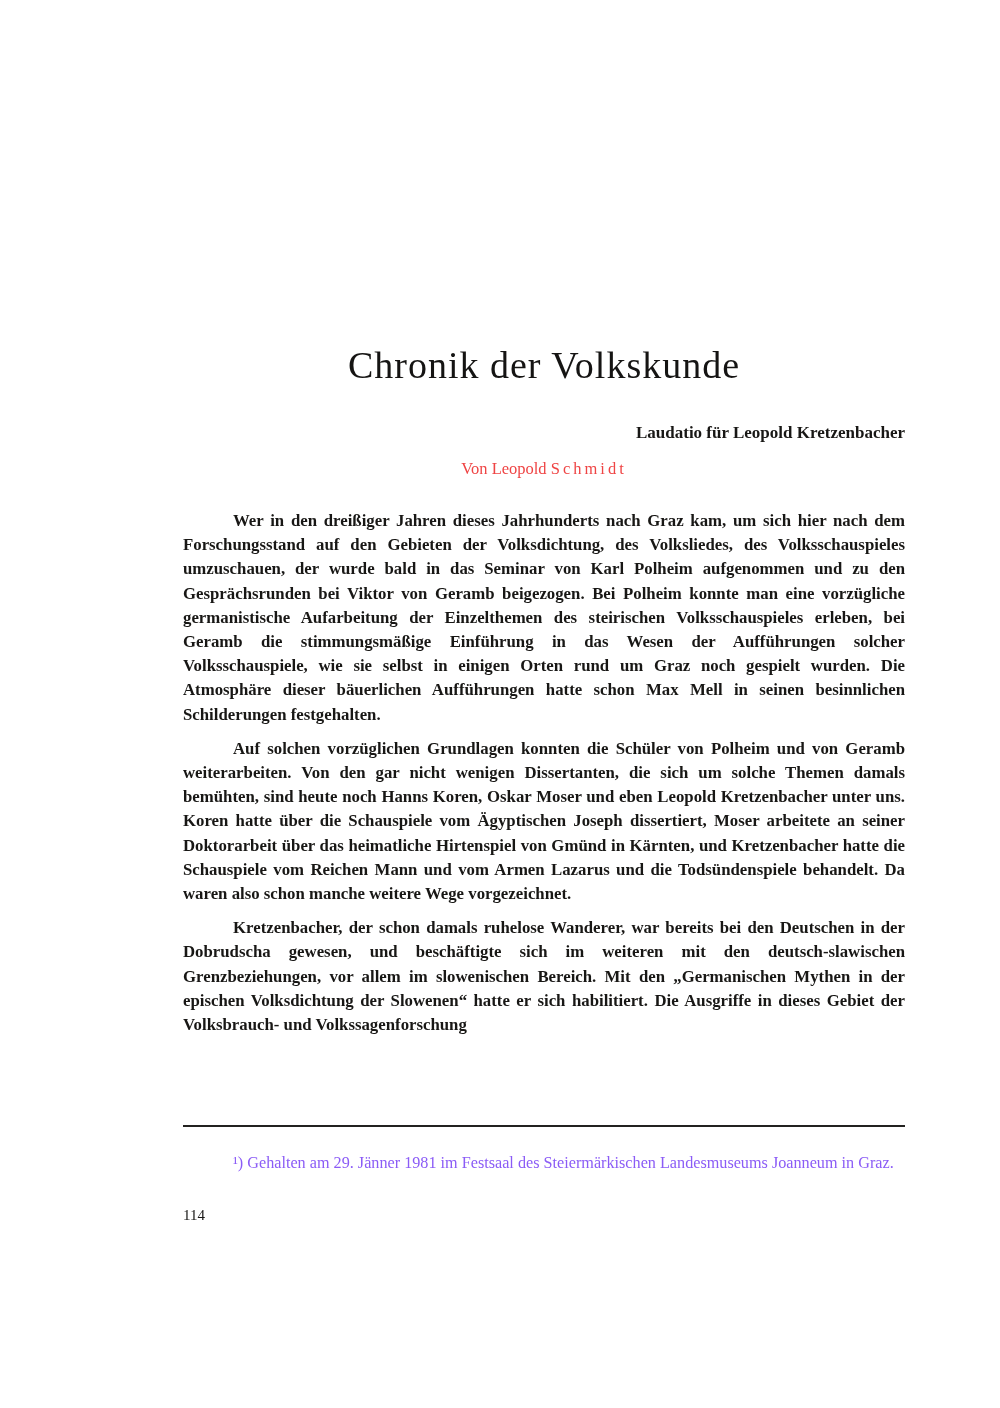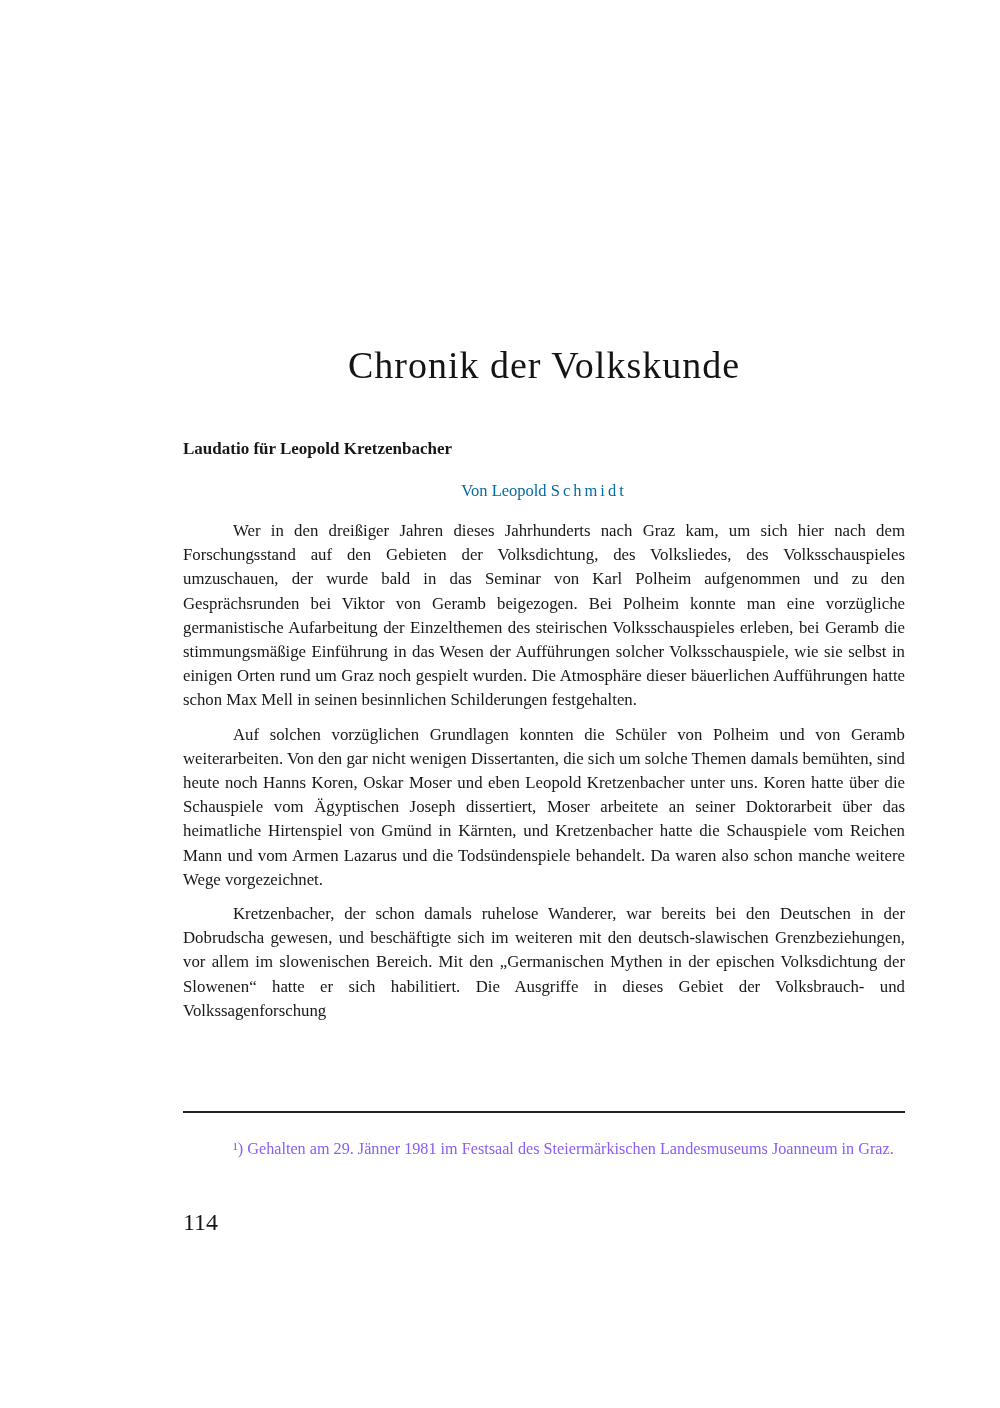--- a/index.html
+++ b/index.html
@@ -24,45 +24,46 @@
   }
   .doc-title {
     margin-top: 343px;
     text-align: center;
     font-size: 38px;
     font-weight: 400;
     letter-spacing: 1px;
     color: #151413;
   }
   .heading-bold {
-    margin-top: 52px;
-    text-align: left;
+    margin-top: 36px;
+    text-align: right;
     font-size: 17px;
     font-weight: 700;
     color: #181715;
   }
   .subtitle {
     margin-top: 16px;
     text-align: center;
     font-size: 16.5px;
     line-height: 24px;
     letter-spacing: 2.2px;
     color: #181715;
   }
   .byline {
-    margin-top: 22px;
+    margin-top: 16px;
     text-align: center;
     font-size: 16.5px;
-    color: #0369a1;
+    color: #ef4444;
   }
   .byline .spaced-name {
     letter-spacing: 3px;
   }
   .body-text {
-    margin-top: 18px;
+    margin-top: 30px;
+    font-weight: bold;
   }
   .body-text p {
     margin: 0 0 10px 0;
     font-size: 16.8px;
     line-height: 24.2px;
     text-align: justify;
     text-indent: 50px;
     color: #181715;
   }
   .footnote-rule {
@@ -73,22 +74,22 @@
   }
   .footnote {
     margin-top: 24px;
     font-size: 16.2px;
     line-height: 24px;
     text-align: justify;
     text-indent: 50px;
     color: #8b5cf6;
   }
   .page-number {
-    margin-top: 48px;
-    font-size: 24px;
+    margin-top: 32px;
+    font-size: 15px;
     color: #181715;
   }
 </style>
 </head>
 <body>
 
 <div class="page">
   <div class="content">
 
     <div class="doc-title">Chronik der Volkskunde</div>

